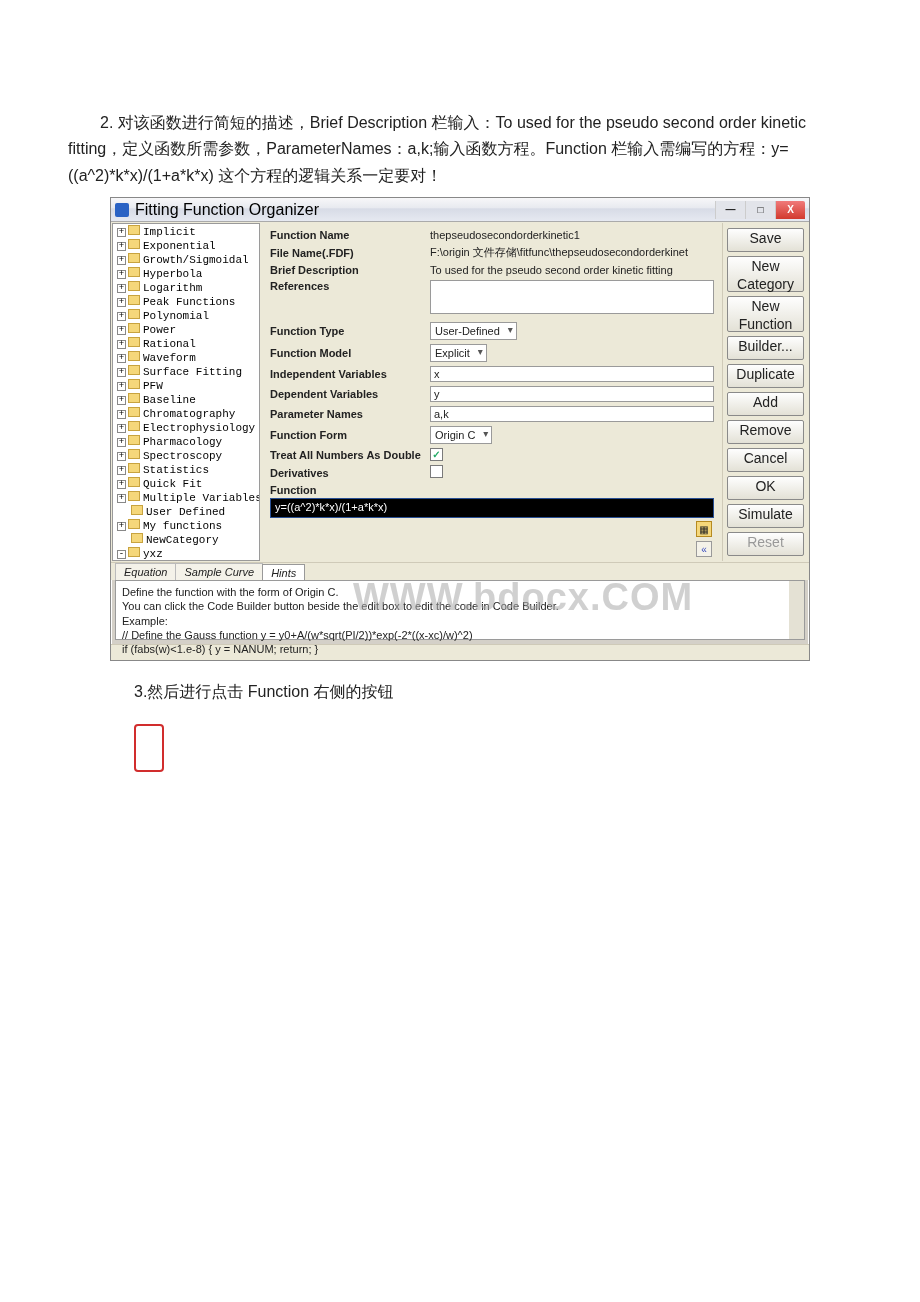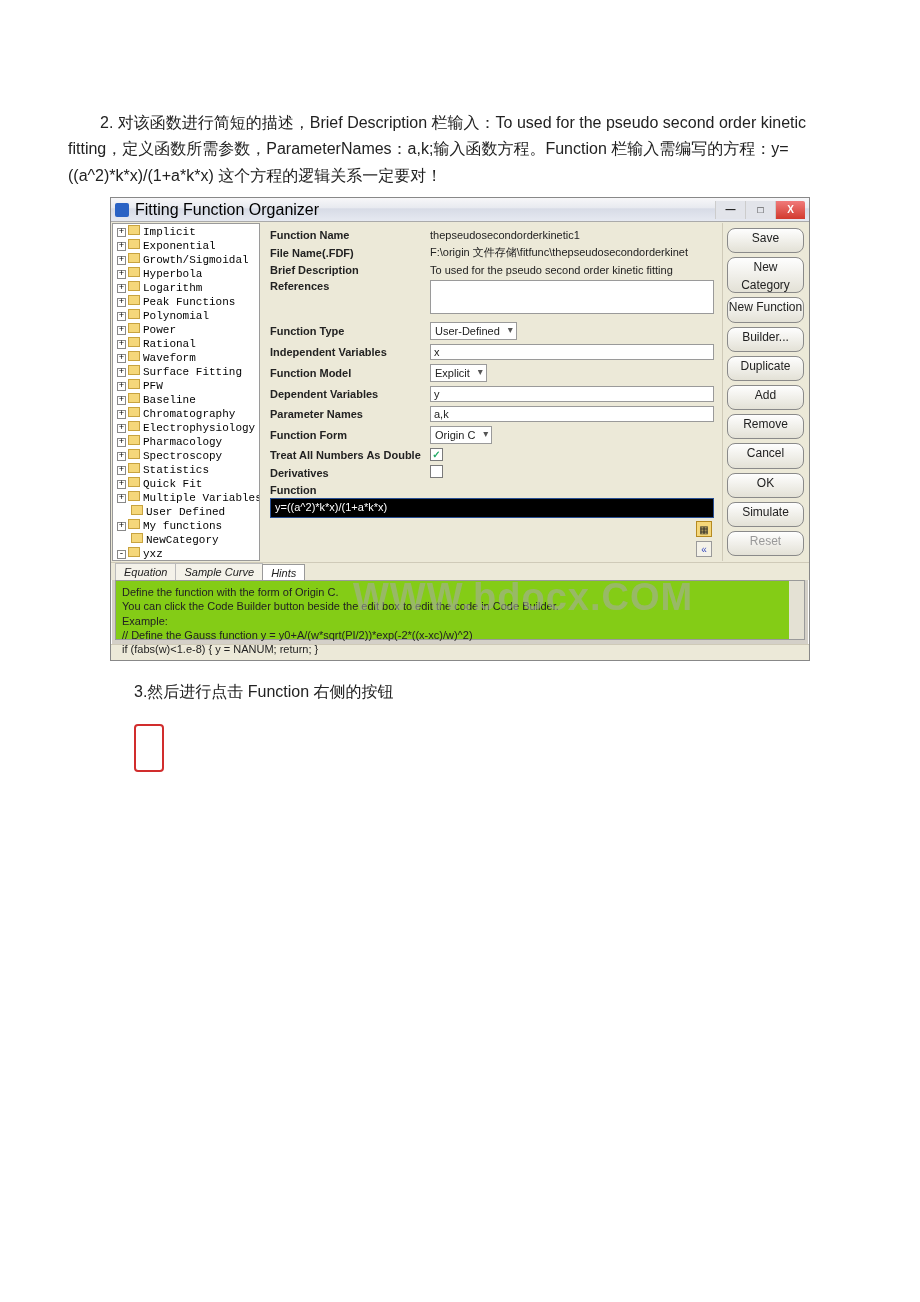--- a/index.html
+++ b/index.html
@@ -173,23 +173,23 @@
     width:86px;
     padding:5px 4px;
     background:#ece9d8;
     display:flex; flex-direction:column; gap:4px;
     border-left:1px solid #cfcab8;
   }
   .btn {
     height:36px;
     background:linear-gradient(to bottom,#fefefe,#e3e1d6);
     border:1px solid #8a8a8a;
-    font-size:12px; text-align:center;
+    font-size:14px; text-align:center;
     line-height:18px;
-    border-radius:8px;
+    border-radius:2px;
     cursor:default;
   }
   .btn.disabled { color:#999; }
 
   .tabsrow {
     display:flex;
     background:#ece9d8;
     padding:0 4px;
     font-size:11px;
     border-top:1px solid #cfcab8;
@@ -199,21 +199,21 @@
     border:1px solid #bbb;
     border-bottom:none;
     background:#f4f2e9;
     margin-right:-1px;
     font-style:italic;
   }
   .tab.active { background:#fff; font-weight:normal; border-color:#999; position:relative; top:1px; }
   .hintbox {
     margin:0 4px 4px 4px;
     border:1px solid #9a9a9a;
-    background:#84cc16;
+    background:#ffffff;
     padding:4px 6px;
     font-size:11px;
     line-height:1.3;
     position:relative;
     height:60px;
   }
   .hintbox .hsb {
     position:absolute; right:0; top:0; width:15px; height:100%;
     background:#e4e1d4;
   }
@@ -303,28 +303,28 @@
           <div class="fval">
               <div class="refbox"></div>
             </div>
         </div>
 
         <div class="frow" style="margin-top:8px">
           <div class="flabel">Function Type</div>
           <div class="fval"><span class="sel">User-Defined</span></div>
         </div>
         <div class="frow">
+          <div class="flabel">Function Model</div>
+          <div class="fval"><span class="sel">Explicit</span></div>
+        </div>
+        <div class="frow">
           <div class="flabel">Independent Variables</div>
           <div class="fval">
               <div class="tbox">x</div>
             </div>
-        </div>
-        <div class="frow">
-          <div class="flabel">Function Model</div>
-          <div class="fval"><span class="sel">Explicit</span></div>
         </div>
         <div class="frow">
           <div class="flabel">Dependent Variables</div>
           <div class="fval">
               <div class="tbox">y</div>
             </div>
         </div>
         <div class="frow">
           <div class="flabel">Parameter Names</div>
           <div class="fval">

